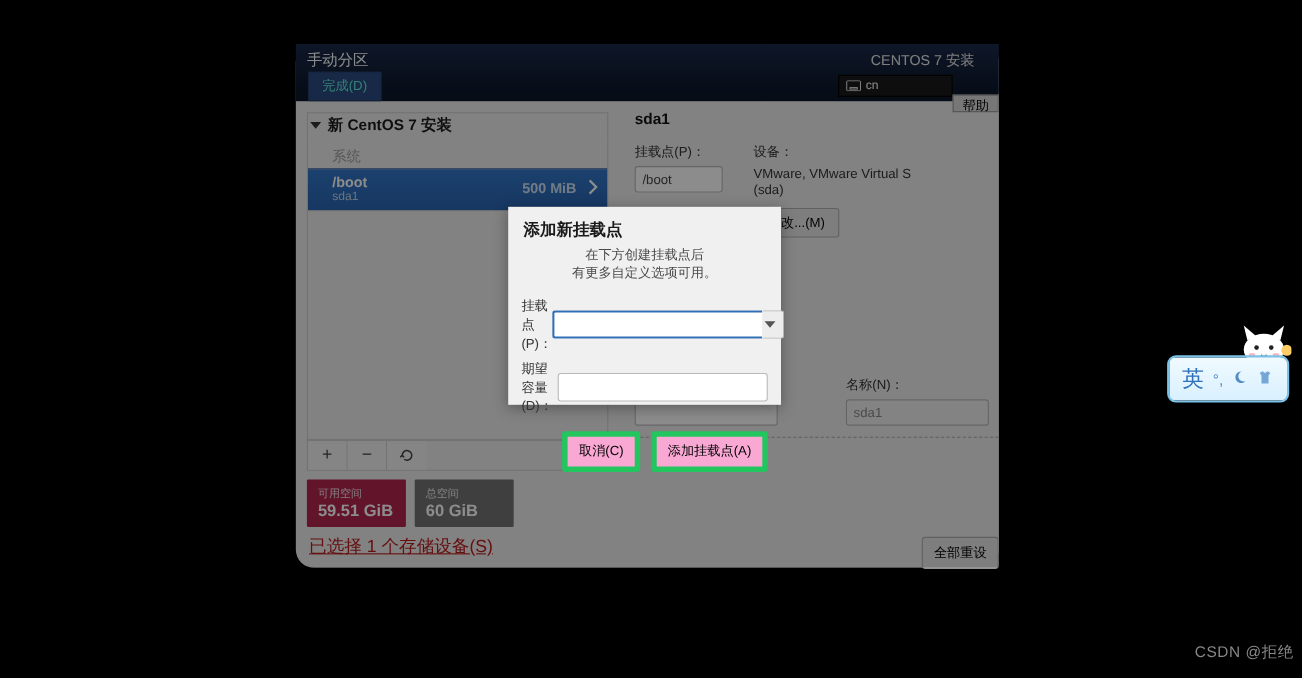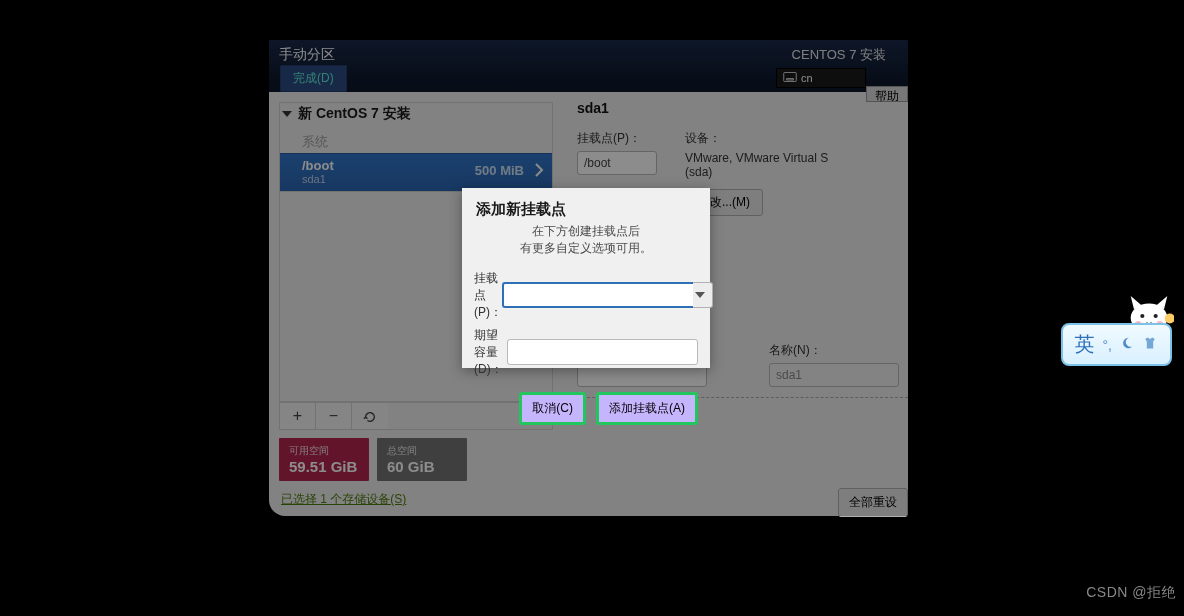--- a/index.html
+++ b/index.html
@@ -15,22 +15,22 @@
       height: 52px; position: relative; color: #fff; display:flex; align-items:flex-start;
     }
     .hdr-title { font-size: 14px; font-weight: 400; padding: 6px 0 0 10px; }
     .hdr-right { position: absolute; right: 0; top: 6px; display: flex; align-items: center; gap: 0; }
     .hdr-sub { font-size: 13px; color: #e6e6e6; padding-right: 22px; }
     .done-btn {
       position: absolute; left: 11px; top: 25px; background: #2b4c82; border: 1px solid #233e6a;
       color: #5eead4; font-size: 12px; padding: 4px 12px; cursor: pointer; border-radius:1px;
     }
     .kb-ind {
-      background: #1a1a1a; border: 1px solid #000; display: flex; align-items: flex-start;
-      padding: 3px 6px; width:90px; height:20px;
+      background: #1a1a1a; border: 1px solid #000; display: flex; align-items: center;
+      padding: 3px 6px; width:104px; height:20px;
     }
     .kb-icon { width: 14px; height: 10px; margin-right: 4px; }
     .kb-icon rect { fill: none; stroke: #fff; stroke-width:1; }
     .kb-txt { color: #fff; font-size: 11px; }
     .help-btn { background: #d9d9d9; border: 1px solid #9a9a9a; font-size: 12px; padding: 4px 8px; height:16px; line-height:11px; border-radius:0; cursor:pointer;margin-top:18px; }
     .content { display: flex; height: calc(100% - 52px); }
     .left-col { width: 294px; padding: 10px 10px 8px 10px; display:flex; flex-direction:column; }
     .scheme-row { display:flex; align-items:center; font-size:14px; font-weight:700; color:#1a1a1a; padding:2px 4px 4px 2px; border:1px solid #cfcfcf; border-bottom:none; border-radius:0; }
     .caret-down { width:0;height:0;border-left:5px solid transparent;border-right:5px solid transparent;border-top:6px solid #333; margin-right:6px; }
     .sys-lbl { font-size:13px; color:#9e9e9e; padding: 6px 0 2px 22px; }
@@ -54,21 +54,21 @@
     }
     .refresh-ic { width:14px; height:14px; display:inline-block; vertical-align:middle; }
     .refresh-ic path { fill:none; stroke:#444; stroke-width:1.6; }
     .space-row { display:flex; gap:8px; padding: 8px 0 0 0; }
     .space-card { padding:6px 10px; min-width:90px; text-align:left; border-radius:1px; }
     .sc-free { background:#b1264d; color:#fff; }
     .sc-total { background:#737373; color:#fff; }
     .sc-lbl { font-size:10px; opacity:0.85; }
     .sc-val { font-size:15px; font-weight:600; }
     .link-row { padding:8px 0 0 2px; }
-    .link-row a { color:#4d7c0f; font-size:12px; text-decoration:underline; cursor:pointer; }
+    .link-row a { color:#b91c1c; font-size:16px; text-decoration:underline; cursor:pointer; }
     .right-col { flex:1; padding: 8px 0 0 14px; position:relative; }
     .sdax { font-size:14px; font-weight:700; color:#111; }
     .right-form { display:flex; gap:28px; margin-top:14px; }
     .form-pair { display:flex; flex-direction:column; gap:4px; }
     .form-pair label { font-size:12px; color:#333; }
     .inp {
       background:#fff; border:1px solid #b9b9b9; border-radius:3px; height:24px; width:80px; padding:0 6px; font-size:12px; color:#444;
     }
     .inp2 { width:130px; }
     .mod-btn { margin-top:6px; background:#e6e6e6; border:1px solid #b0b0b0; border-radius:3px; padding:4px 10px; font-size:12px; cursor:pointer; width:78px; }
@@ -87,21 +87,21 @@
     .dlg-title { font-size:15px; font-weight:600; color:#1a1a1a; padding:12px 14px 2px; }
     .dlg-sub { font-size:12px; color:#4a4a4a; text-align:center; line-height:1.45; padding:2px 30px 6px; }
     .dlg-form { padding: 0 12px; }
     .dlg-row { display:flex; align-items:center; margin-top:6px; }
     .dlg-row label { font-size:12px; color:#333; width:78px; }
     .combo { display:flex; flex:1; }
     .combo input { flex:1; border:2px solid #2f6fb5; border-right:none; border-radius:3px 0 0 3px; height:26px; padding:0 6px; outline:none; }
     .combo button { width:20px; border:1px solid #b0b0b0; border-left:none; border-radius:0 3px 3px 0; background:#ededed; cursor:pointer; display:flex; align-items:center; justify-content:center; }
     .dlg-row input.plain { flex:1; border:1px solid #b9b9b9; border-radius:3px; height:26px; padding:0 6px; }
     .dlg-btns { display:flex; justify-content:flex-end; gap:10px; padding:14px 12px 0; }
-    .dlg-btns button { background:#c4b5fd; border:3px solid #22c55e; border-radius:3px; font-size:12px; padding:5px 10px; cursor:pointer; }
+    .dlg-btns button { background:#f9a8d4; border:5px solid #22c55e; border-radius:3px; font-size:12px; padding:5px 10px; cursor:pointer; }
 
     
     .ime {
       position:absolute; right:12px; bottom:250px; z-index:200;
     }
     .ime .cat {
       position:absolute; right:-2px; top:-34px; width:50px; height:44px;
     }
     .ime-bar {
       background:linear-gradient(#f0faff,#d9f0ff); border:2px solid #7cc2e8; border-radius:8px;

